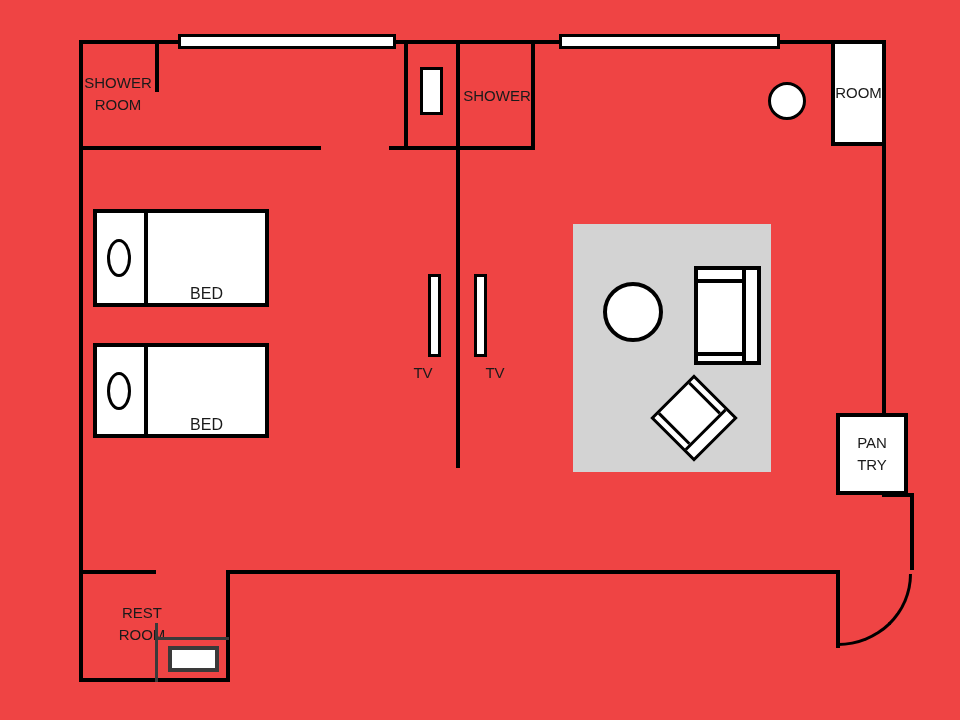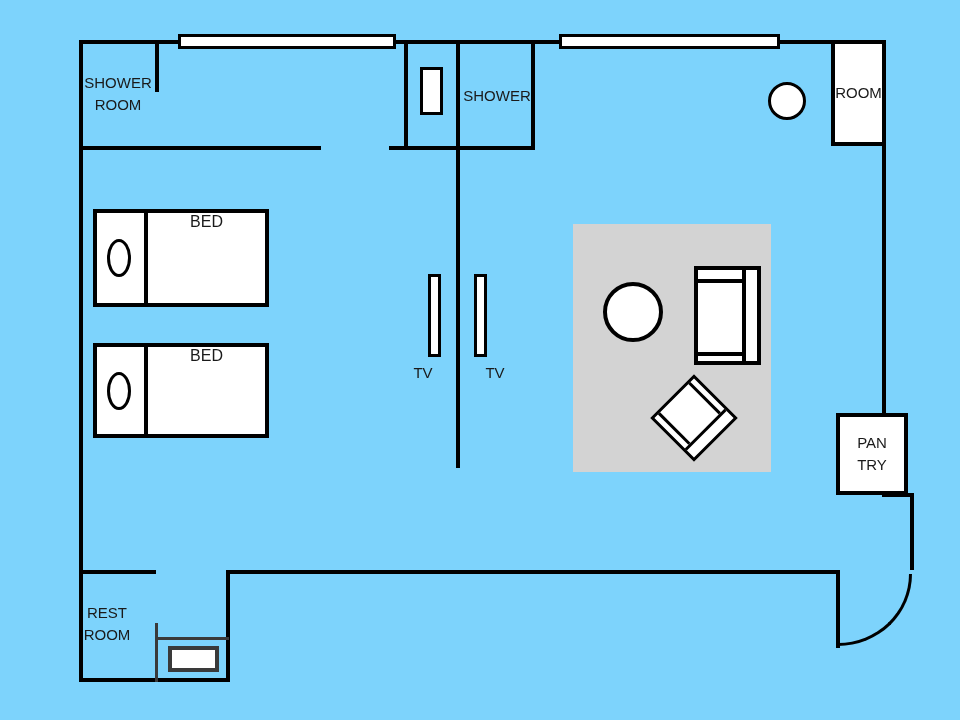--- a/index.html
+++ b/index.html
@@ -1,32 +1,32 @@
 <!DOCTYPE html>
 <html><head>
 <meta charset="utf-8">
 <style>
   html,body{margin:0;padding:0;background:#ffffff;}
   #canvas{
-    position:relative;width:960px;height:720px;background:#7dd3fc;overflow:hidden;
+    position:relative;width:960px;height:720px;background:#ef4444;overflow:hidden;
     font-family:"Liberation Sans", sans-serif;color:#1a1a1a;
   }
   .wall{position:absolute;background:#000;}
   .fixline{position:absolute;background:#3a3a3a;}
   .window{position:absolute;background:#fff;border:3px solid #000;box-sizing:border-box;}
   .label{position:absolute;font-size:15px;line-height:22px;text-align:center;white-space:pre;}
   .rug{position:absolute;left:573px;top:224px;width:198px;height:248px;background:#d3d3d3;}
   .round-table{position:absolute;left:603px;top:282px;width:60px;height:60px;border:4px solid #000;border-radius:50%;background:#fff;box-sizing:border-box;}
   .desk-chair{position:absolute;left:768px;top:82px;width:38px;height:38px;border:3px solid #000;border-radius:50%;background:#fff;box-sizing:border-box;}
   .bed{position:absolute;left:93px;width:176px;border:4px solid #000;box-sizing:border-box;background:#fff;display:flex;}
   .bed1{top:209px;height:98px;}
   .bed2{top:343px;height:95px;}
   .bed-head{width:47px;border-right:4px solid #000;position:relative;}
   .pillow{position:absolute;left:10px;top:50%;margin-top:-19px;width:24px;height:38px;border:3px solid #000;border-radius:50%;box-sizing:border-box;}
-  .bed-body{flex:1;display:flex;align-items:flex-start;justify-content:center;}
+  .bed-body{flex:1;display:flex;align-items:flex-end;justify-content:center;}
   .tv{position:absolute;top:274px;width:13px;height:83px;border:3px solid #000;box-sizing:border-box;background:#fff;}
   .desk{position:absolute;left:831px;top:40px;width:55px;height:106px;border:4px solid #000;box-sizing:border-box;background:#fff;display:flex;align-items:center;justify-content:center;}
   .pantry{position:absolute;left:836px;top:413px;width:72px;height:82px;border:4px solid #000;box-sizing:border-box;background:#fff;display:flex;align-items:center;justify-content:center;}
   .closet-unit{position:absolute;left:420px;top:67px;width:23px;height:48px;border:3px solid #000;box-sizing:border-box;background:#fff;}
   .sofa{position:absolute;left:694px;top:266px;width:67px;height:99px;border:4px solid #000;box-sizing:border-box;background:#fff;}
   .sofa-back{position:absolute;right:0;top:0;bottom:0;width:15px;border-left:4px solid #000;box-sizing:border-box;}
   .sofa-arm-top{position:absolute;left:0;top:9px;width:44px;height:4px;background:#000;}
   .sofa-arm-bottom{position:absolute;left:0;bottom:5px;width:44px;height:4px;background:#000;}
   .armchair{position:absolute;left:663px;top:387px;width:62px;height:62px;border:3px solid #000;box-sizing:border-box;background:#fff;transform:rotate(45deg);}
   .chair-back{position:absolute;right:0;top:0;bottom:0;width:13px;border-left:3px solid #000;box-sizing:border-box;}
@@ -106,18 +106,18 @@
   <div class="armchair">
     <div class="chair-back"></div>
     <div class="chair-arm-top"></div>
     <div class="chair-arm-bottom"></div>
   </div>
 
   <div class="pantry">
     <span class="label" style="position:static;"><span>PAN</span><br><span>TRY</span></span>
   </div>
 
-  <div class="label" style="left:68px;top:602px;width:78px;"><span>REST</span><br><span>ROOM</span></div>
+  <div class="label" style="left:79px;top:602px;width:78px;padding-left:24px;"><span>REST</span><br><span>ROOM</span></div>
   <div class="fixline" style="left:155px;top:623px;width:3px;height:59px;"></div>
   <div class="fixline" style="left:155px;top:637px;width:74px;height:3px;"></div>
   <div class="sink"></div>
 
 </div>
 
 </body></html>

